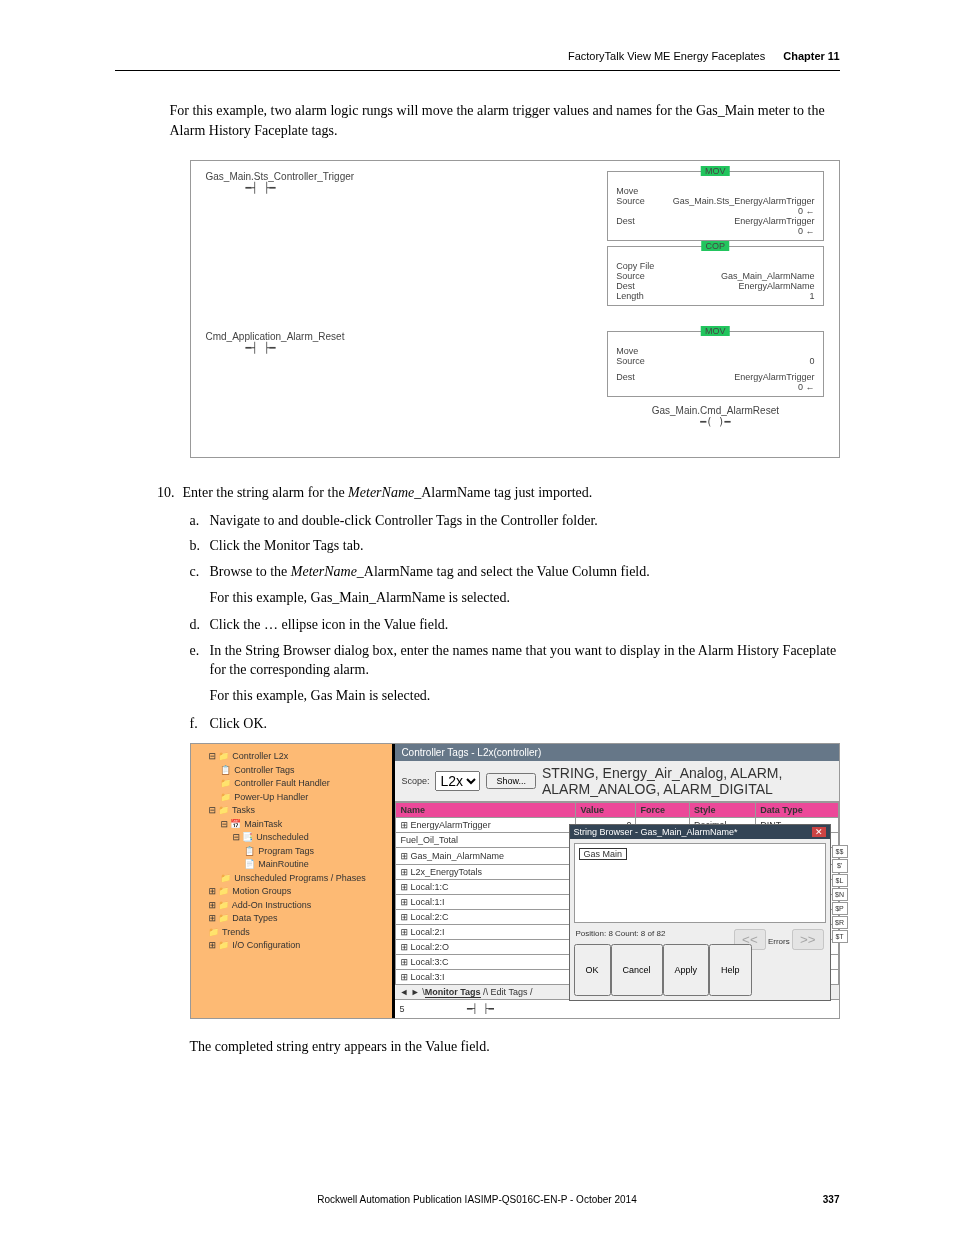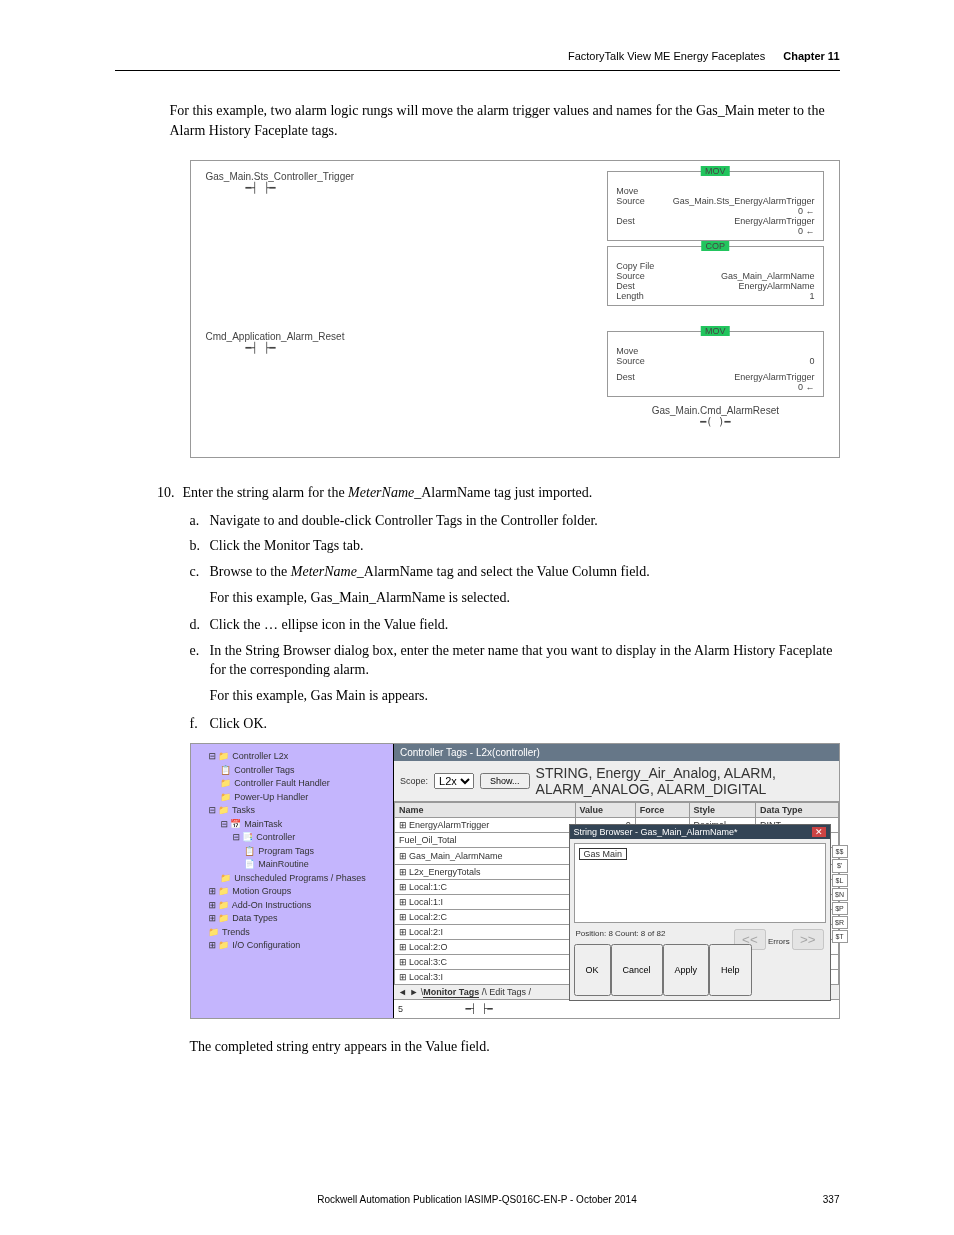--- a/index.html
+++ b/index.html
@@ -72,39 +72,39 @@
     margin: 10px 0 20px 75px;
     border: 1px solid #999;
     font-family: Arial, sans-serif;
     font-size: 9px;
     color: #333;
     display: flex;
     background: #f0f0f0;
   }
   .tree-panel {
     width: 30%;
-    background: #c4b5fd;
-    border-right: 1px solid #000000;
+    background: #fdba74;
+    border-right: 3px solid #000000;
     padding: 6px;
     line-height: 1.5;
   }
   .tree-item { white-space: nowrap; }
   .indent1 { padding-left: 12px; }
   .indent2 { padding-left: 24px; }
   .indent3 { padding-left: 36px; }
   .indent4 { padding-left: 48px; }
   .tags-panel { width: 70%; background: #eee; }
   .tags-title { background: #678; color: #fff; padding: 3px 6px; font-size: 10px;}
   .tags-toolbar { padding: 4px 6px; background: #eee; display: flex; align-items: center; gap: 6px; border-bottom: 1px solid #999;}
-  .tags-toolbar select { font-size: 11px; }
+  .tags-toolbar select { font-size: 14px; }
   .tags-toolbar button { font-size: 9px; padding: 1px 8px;}
   .tags-filter { font-size: 14px; }
   .tags-table { width: 100%; border-collapse: collapse; background: #fff;}
   .tags-table th, .tags-table td { border: 1px solid #999; padding: 2px 4px; font-size: 9px; text-align: left;}
-  .tags-table th { background: #e5e5e5; }
+  .tags-table th { background: #ec4899; }
   .tags-table td.value-col { text-align: right; }
   .ellipse-icon { display:inline-block; border:1px solid #666; border-radius:8px; padding: 0 4px; font-weight:bold; background:#eee;}
   .circled { border:1px solid #333; border-radius: 0; padding: 0 4px; display:inline-block;}
   .tab-row { background: #eee; padding: 2px 4px; font-size: 9px;}
   .tab-active { font-weight: bold; border-bottom: 1px solid #333;}
   .string-browser {
     position: absolute;
     right: 8px;
     top: 80px;
     width: 260px;
@@ -122,21 +122,21 @@
   .post-figure { margin-left: 75px; margin-top: 10px;}
   .footer {
     position: absolute;
     bottom: 30px;
     left: 80px;
     right: 80px;
     font-family: Arial, sans-serif;
     font-size: 10px;
     text-align: center;
   }
-  .pagenum { position: absolute; right: 0; font-weight: normal; text-align: center;}
+  .pagenum { position: absolute; right: 0; font-weight: bold; text-align: center;}
   .tags-panel-inner { position: relative; }
 </style>
 </head>
 <body>
 
 <div class="page">
   <div class="header">
     <span>FactoryTalk View ME Energy Faceplates</span>
     <span class="chapter-label">Chapter 11</span>
   </div>
@@ -244,37 +244,37 @@
       <span>Browse to the </span><em class="tagname">MeterName</em><span>_AlarmName tag and select the Value Column field.</span>
     </div>
   </div>
   <div class="sub-note">For this example, Gas_Main_AlarmName is selected.</div>
   <div class="sub-step">
     <div class="sub-letter">d.</div>
     <div class="sub-text">Click the … ellipse icon in the Value field.</div>
   </div>
   <div class="sub-step">
     <div class="sub-letter">e.</div>
-    <div class="sub-text">In the String Browser dialog box, enter the meter name that you want to display in the Alarm History Faceplate for the corresponding alarm.</div>
-  </div>
-  <div class="sub-note">For this example, Gas Main is appears.</div>
+    <div class="sub-text">In the String Browser dialog box, enter the names name that you want to display in the Alarm History Faceplate for the corresponding alarm.</div>
+  </div>
+  <div class="sub-note">For this example, Gas Main is selected.</div>
   <div class="sub-step">
     <div class="sub-letter">f.</div>
     <div class="sub-text">Click OK.</div>
   </div>
 
   <div class="figure-tags">
     <div class="tree-panel">
       <div class="tree-item indent1">⊟ 📁 <span>Controller L2x</span></div>
       <div class="tree-item indent2">📋 <span>Controller Tags</span></div>
       <div class="tree-item indent2">📁 <span>Controller Fault Handler</span></div>
       <div class="tree-item indent2">📁 <span>Power-Up Handler</span></div>
       <div class="tree-item indent1">⊟ 📁 <span>Tasks</span></div>
       <div class="tree-item indent2">⊟ 📅 <span>MainTask</span></div>
-      <div class="tree-item indent3">⊟ 📑 <span>Controller</span></div>
+      <div class="tree-item indent3">⊟ 📑 <span>Unscheduled</span></div>
       <div class="tree-item indent4">📋 <span>Program Tags</span></div>
       <div class="tree-item indent4">📄 <span>MainRoutine</span></div>
       <div class="tree-item indent2">📁 <span>Unscheduled Programs / Phases</span></div>
       <div class="tree-item indent1">⊞ 📁 <span>Motion Groups</span></div>
       <div class="tree-item indent1">⊞ 📁 <span>Add-On Instructions</span></div>
       <div class="tree-item indent1">⊞ 📁 <span>Data Types</span></div>
       <div class="tree-item indent1">📁 <span>Trends</span></div>
       <div class="tree-item indent1">⊞ 📁 <span>I/O Configuration</span></div>
     </div>
     <div class="tags-panel tags-panel-inner">

